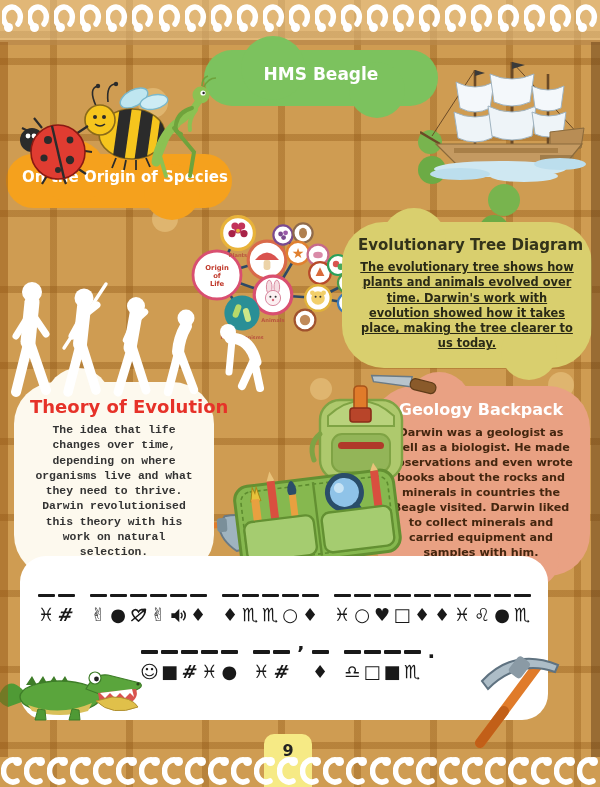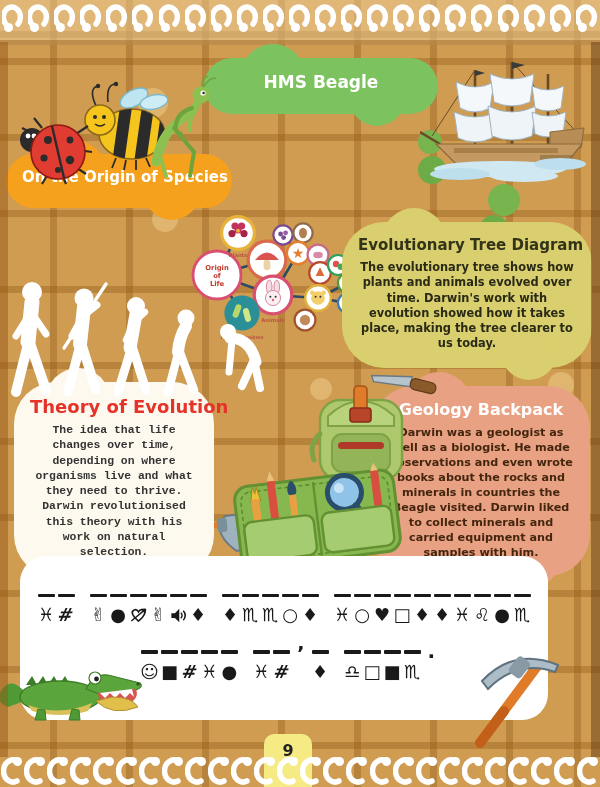--- a/index.html
+++ b/index.html
@@ -22,31 +22,31 @@
   #bottom-hooks{bottom:0px;}
   .hook-row svg{display:block;}
 
   .cloud{position:absolute;box-sizing:border-box;text-align:center;border-radius:42px;padding:14px 16px 16px;z-index:3;}
   .cloud::before,.cloud::after{content:"";position:absolute;border-radius:50%;background:inherit;z-index:-1;}
   .cloud::before{width:64px;height:64px;top:-14px;left:16%;}
   .cloud::after{width:56px;height:56px;bottom:-12px;right:14%;}
   .b-title{font-weight:bold;white-space:nowrap;margin-bottom:6px;}
   .b-body{font-weight:bold;font-size:11.4px;line-height:1.34;}
 
-  .hms{left:204px;top:58px;width:234px;background:#7cc25e;}
+  .hms{left:204px;top:50px;width:234px;background:#7cc25e;}
   .hms .b-title{color:#ffffff;font-size:17px;}
   .hms .b-body{color:#1c4a24;}
 
   .origin{left:6px;top:154px;width:226px;background:#f5a11d;}
   .origin .b-title{color:#ffffff;font-size:15px;}
   .origin .b-body{color:#4a2c08;}
 
   .evo{left:342px;top:222px;width:250px;background:#d9cf6e;}
   .evo .b-title{color:#33331a;font-size:15px;}
-  .evo .b-body{color:#2a2a16;}
+  .evo .b-body{color:#2a2a16;text-decoration:underline;}
 
   .theory{left:14px;top:382px;width:200px;background:#fdf9ee;z-index:3;}
   .theory .b-title{color:#e63229;font-size:18px;}
   .theory .b-body{color:#333333;font-family:Liberation Mono, monospace;}
 
   .geo{left:372px;top:386px;width:218px;background:#e9a183;}
   .geo .b-title{color:#ffffff;font-size:16px;}
   .geo .b-body{color:#44260f;font-size:11.2px;}
 
   .art{position:absolute;}

